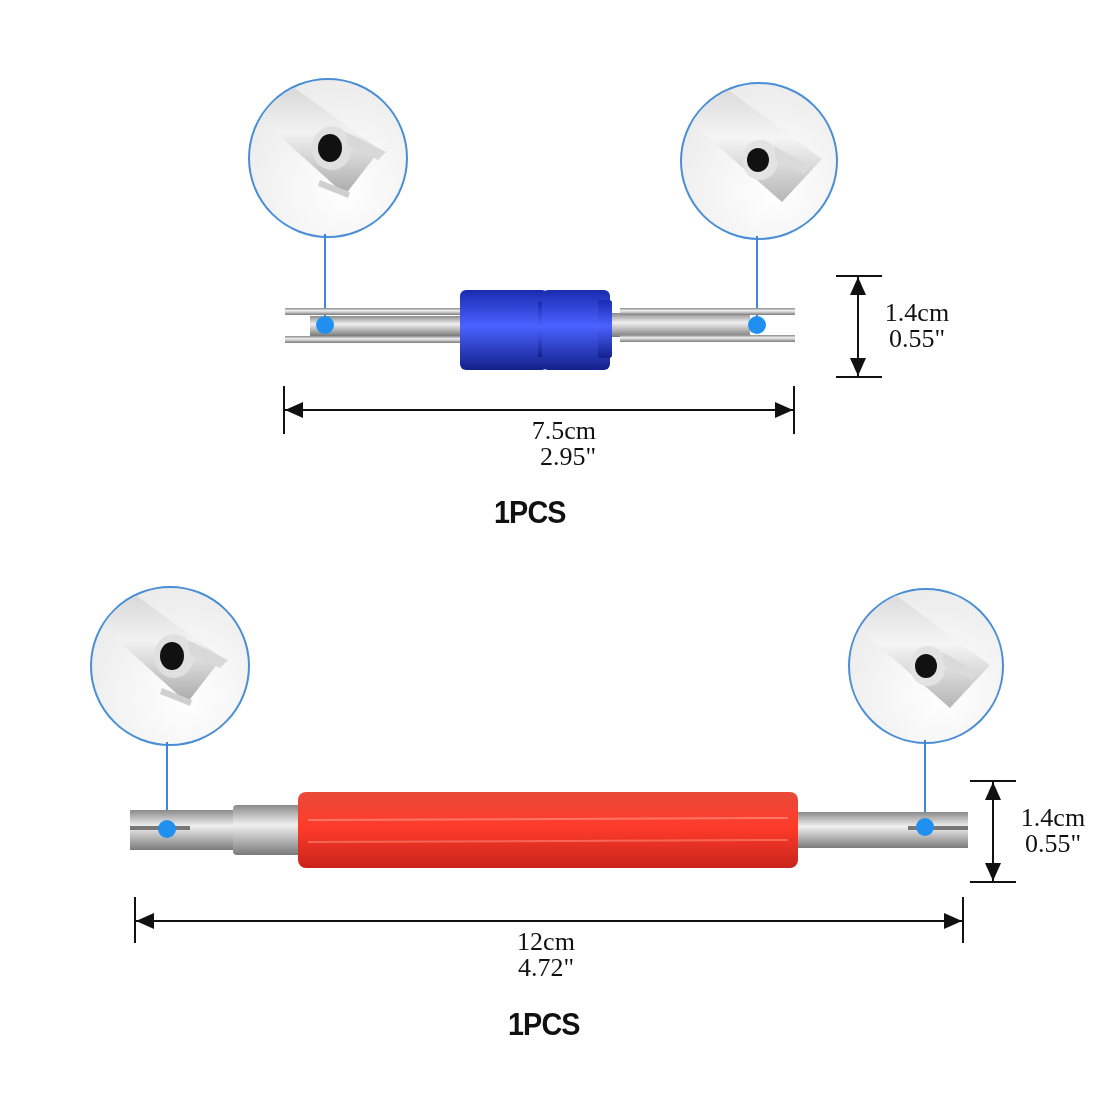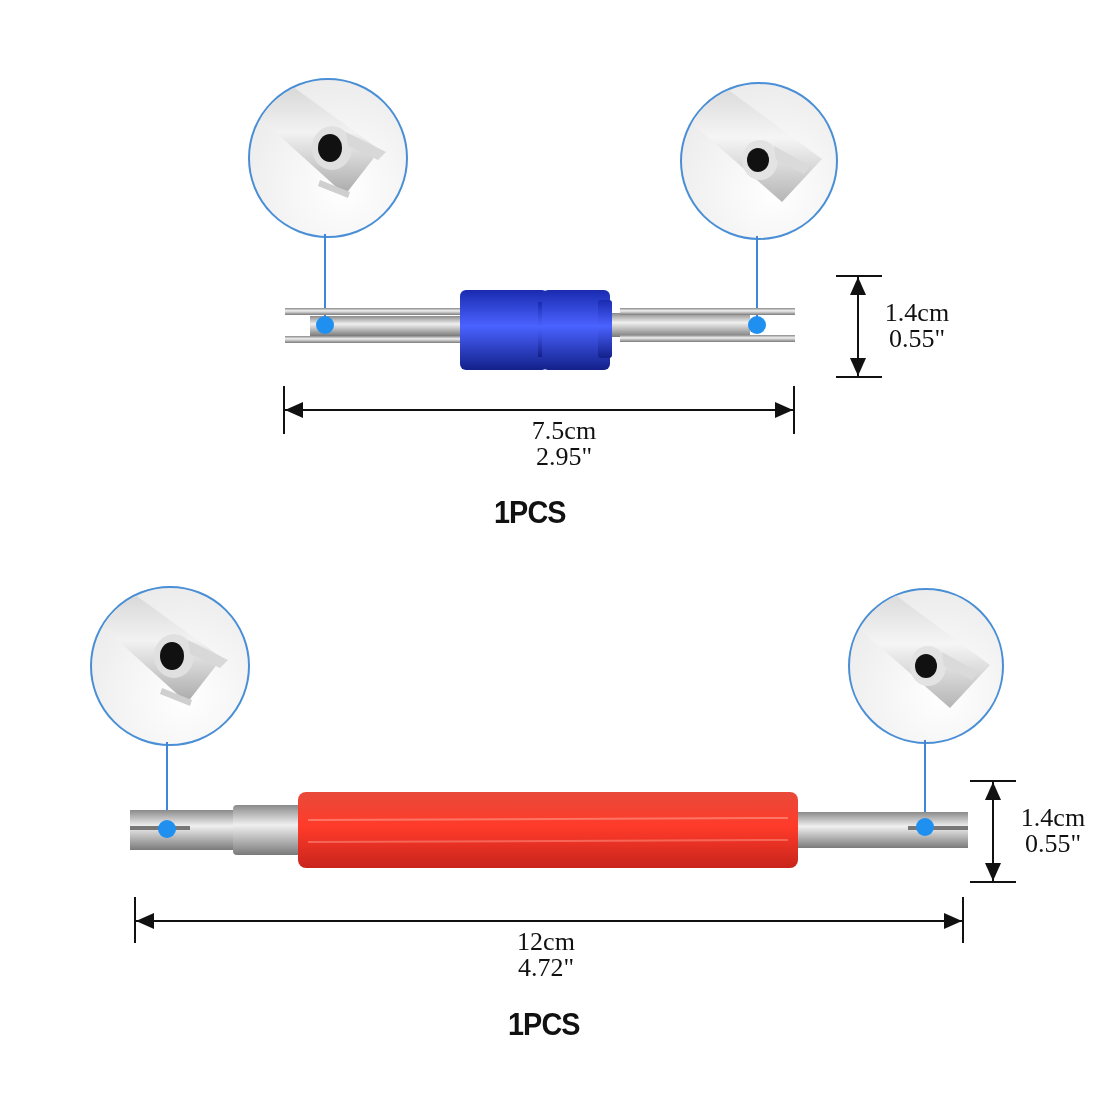--- a/index.html
+++ b/index.html
@@ -88,21 +88,21 @@
   <div class="dimtext" style="left:872px;top:300px;width:90px;">
     <div>1.4cm</div>
     <div>0.55"</div>
   </div>
 
   <div class="dimline" style="left:283px;top:386px;width:2px;height:48px;"></div>
   <div class="dimline" style="left:793px;top:386px;width:2px;height:48px;"></div>
   <div class="dimline" style="left:285px;top:409px;width:508px;height:2px;"></div>
   <div class="abs" style="left:285px;top:402px;width:0;height:0;border-top:8px solid transparent;border-bottom:8px solid transparent;border-right:18px solid #111;"></div>
   <div class="abs" style="left:775px;top:402px;width:0;height:0;border-top:8px solid transparent;border-bottom:8px solid transparent;border-left:18px solid #111;"></div>
-  <div class="dimtext" style="left:504px;top:418px;width:120px;">
+  <div class="dimtext" style="left:476px;top:418px;width:120px;text-align:right;">
     <div>7.5cm</div>
     <div>2.95"</div>
   </div>
   <div class="pcs" style="left:490px;top:494px;">1PCS</div>
 </div>
 
 <div>
   <div class="callout" style="left:90px;top:586px;width:156px;height:156px;">
     <svg width="156" height="156" viewBox="0 0 156 156">
       <polygon points="-10,20 20,-10 130,70 95,115" fill="url(#m1)"></polygon>

